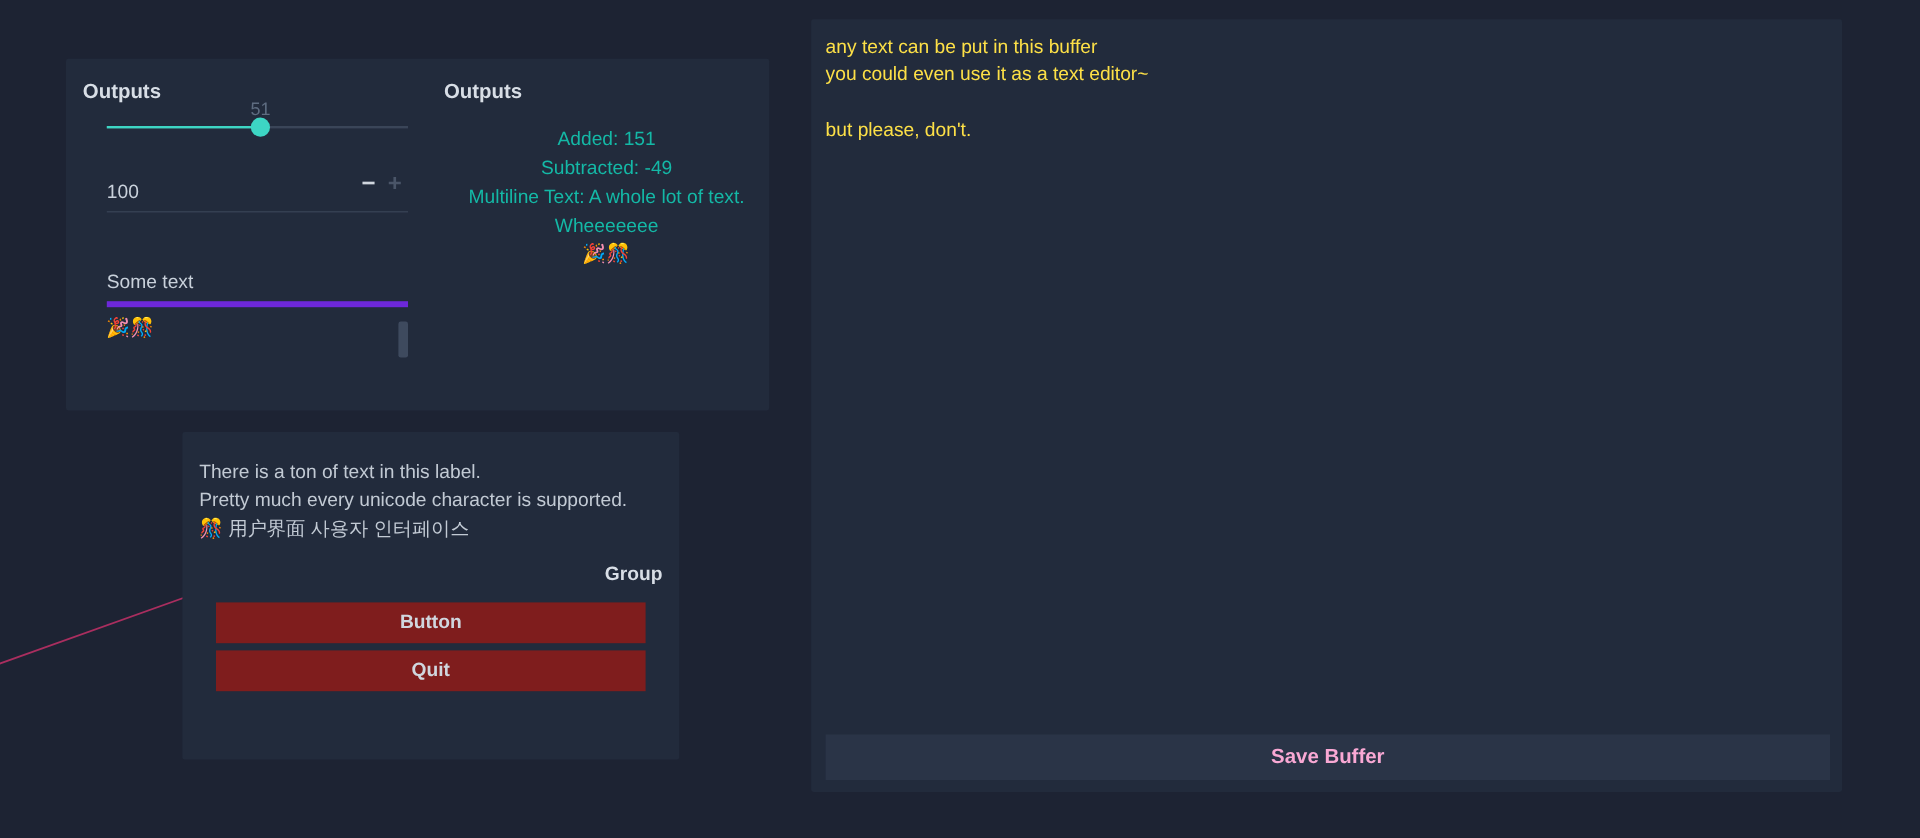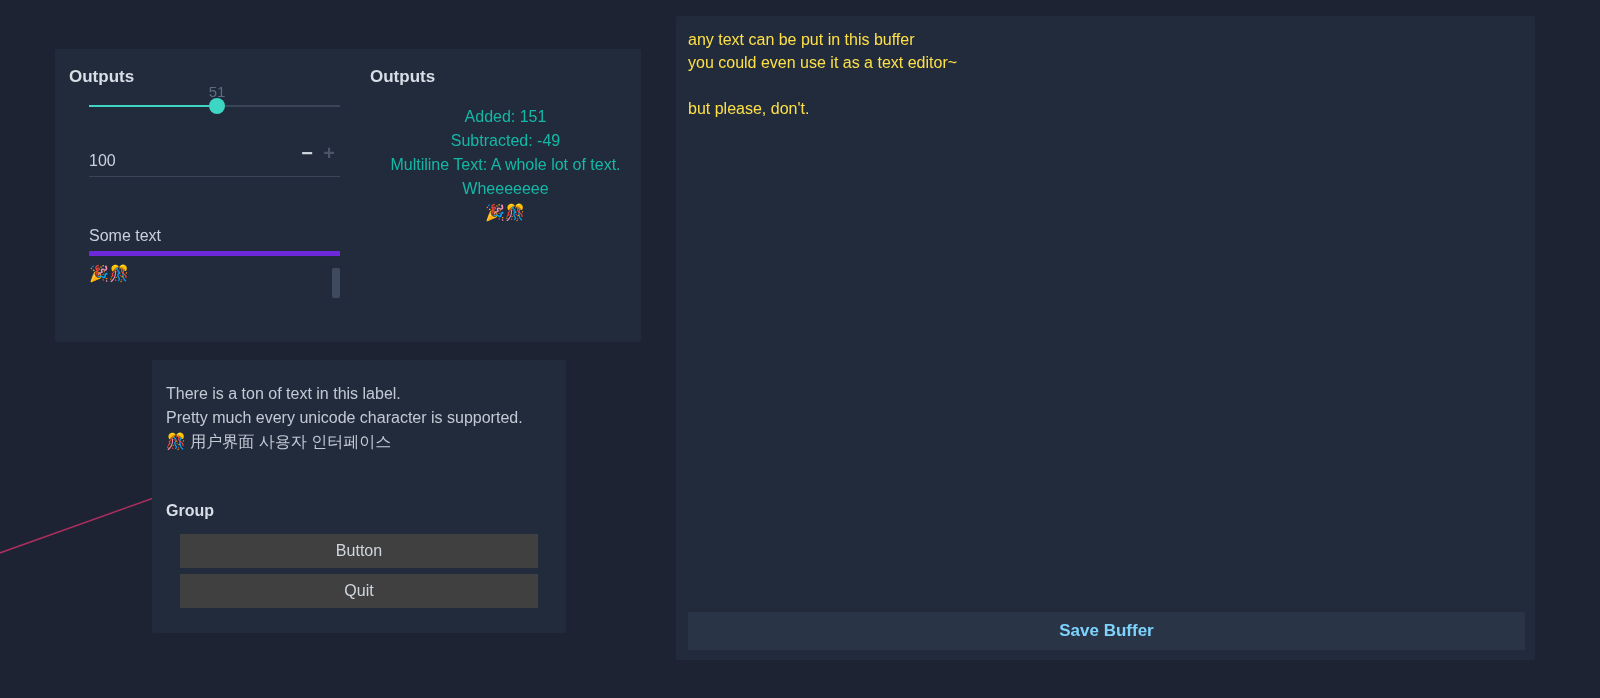--- a/index.html
+++ b/index.html
@@ -170,31 +170,32 @@
   .big-label {
     font-size: 16px;
     line-height: 24px;
     color: #c2cad4;
     white-space: pre-wrap;
   }
   .group-title {
     font-size: 16px;
     font-weight: 600;
     color: #d8dee6;
-    margin-top: 48px;
+    margin-top: 16px;
     margin-bottom: 14px;
+    text-align: right;
   }
   .btn {
     display: block;
     width: calc(100% - 28px);
     margin: 0 auto 6px auto;
-    background: #404040;
+    background: #7f1d1d;
     color: #d0d6de;
     font-size: 16px;
-    font-weight: 400;
+    font-weight: 700;
     text-align: center;
     padding: 8px 0;
     cursor: pointer;
     border: none;
   }
   .btn:last-child { margin-bottom: 0; }
 
   
   #panel-buffer {
     left: 676px;
@@ -215,21 +216,21 @@
     font-size: 16px;
     font-family: inherit;
     line-height: 23px;
     outline: none;
     white-space: pre-wrap;
     margin-bottom: 10px;
   }
   .save-btn {
     width: 100%;
     background: #2a3447;
-    color: #7dd3fc;
+    color: #f9a8d4;
     font-size: 17px;
     font-weight: 600;
     text-align: center;
     padding: 9px 0;
     cursor: pointer;
     border: none;
   }
 
   
   .deco-line {

